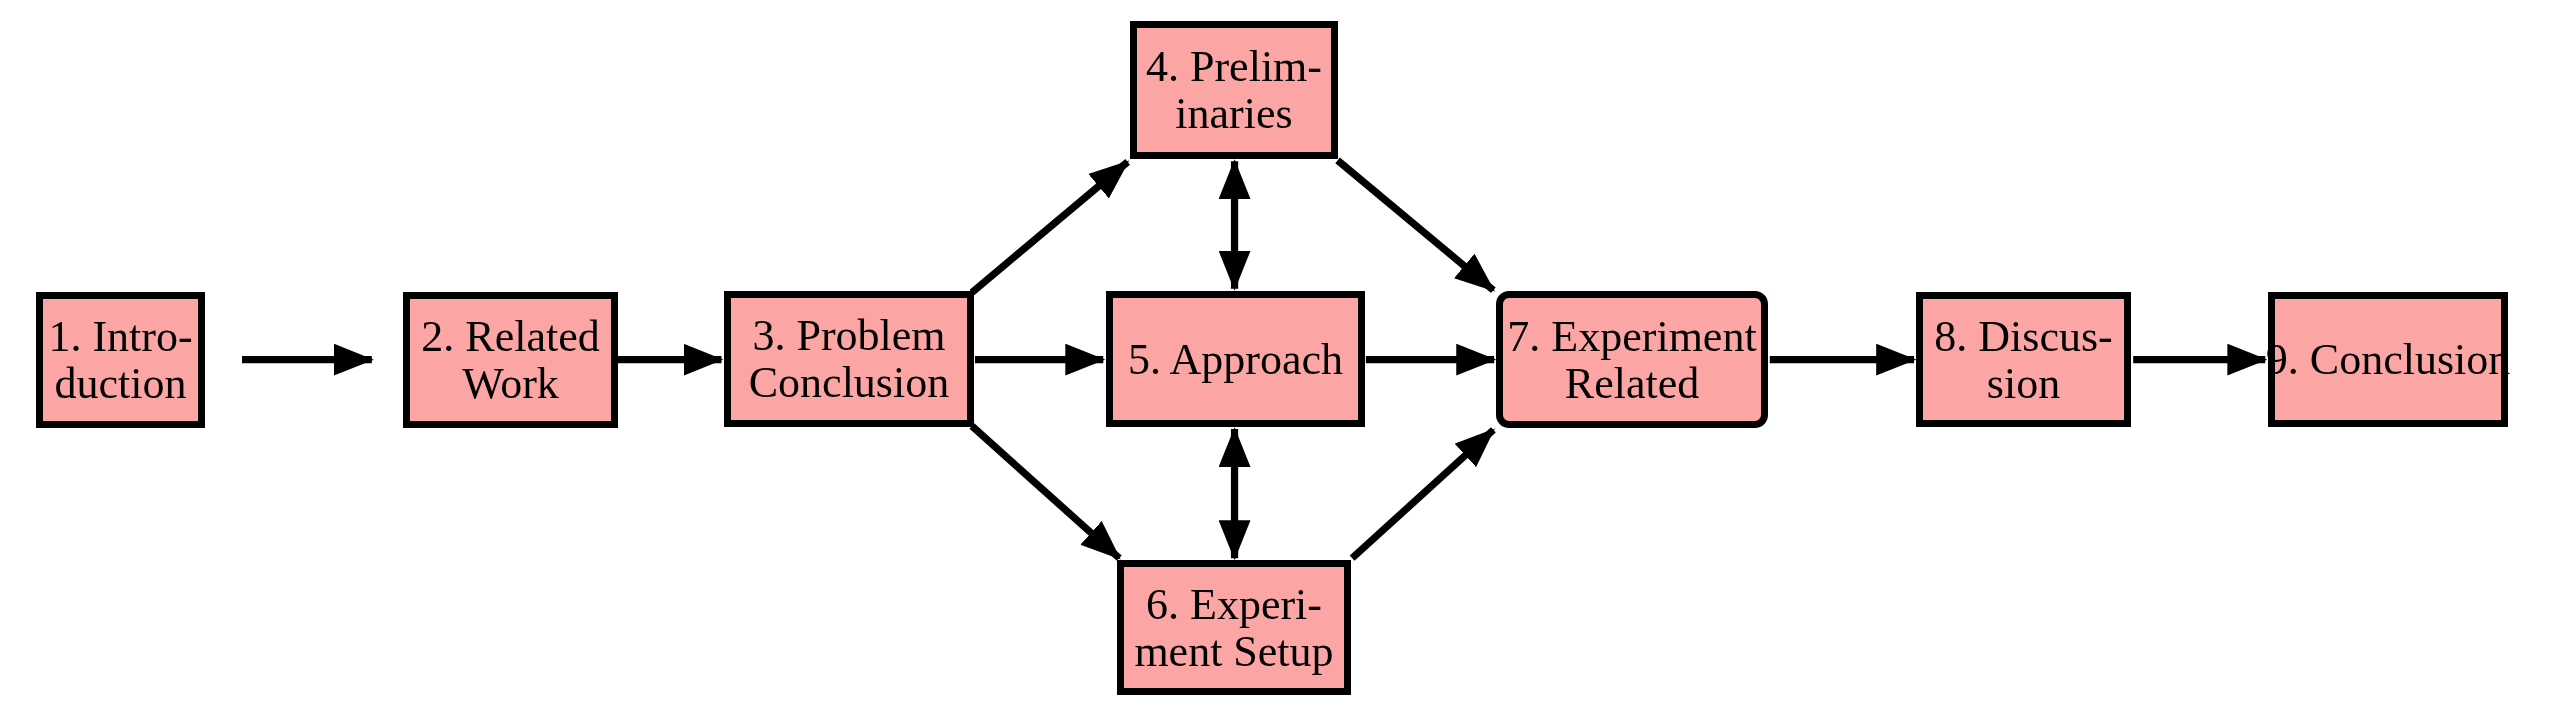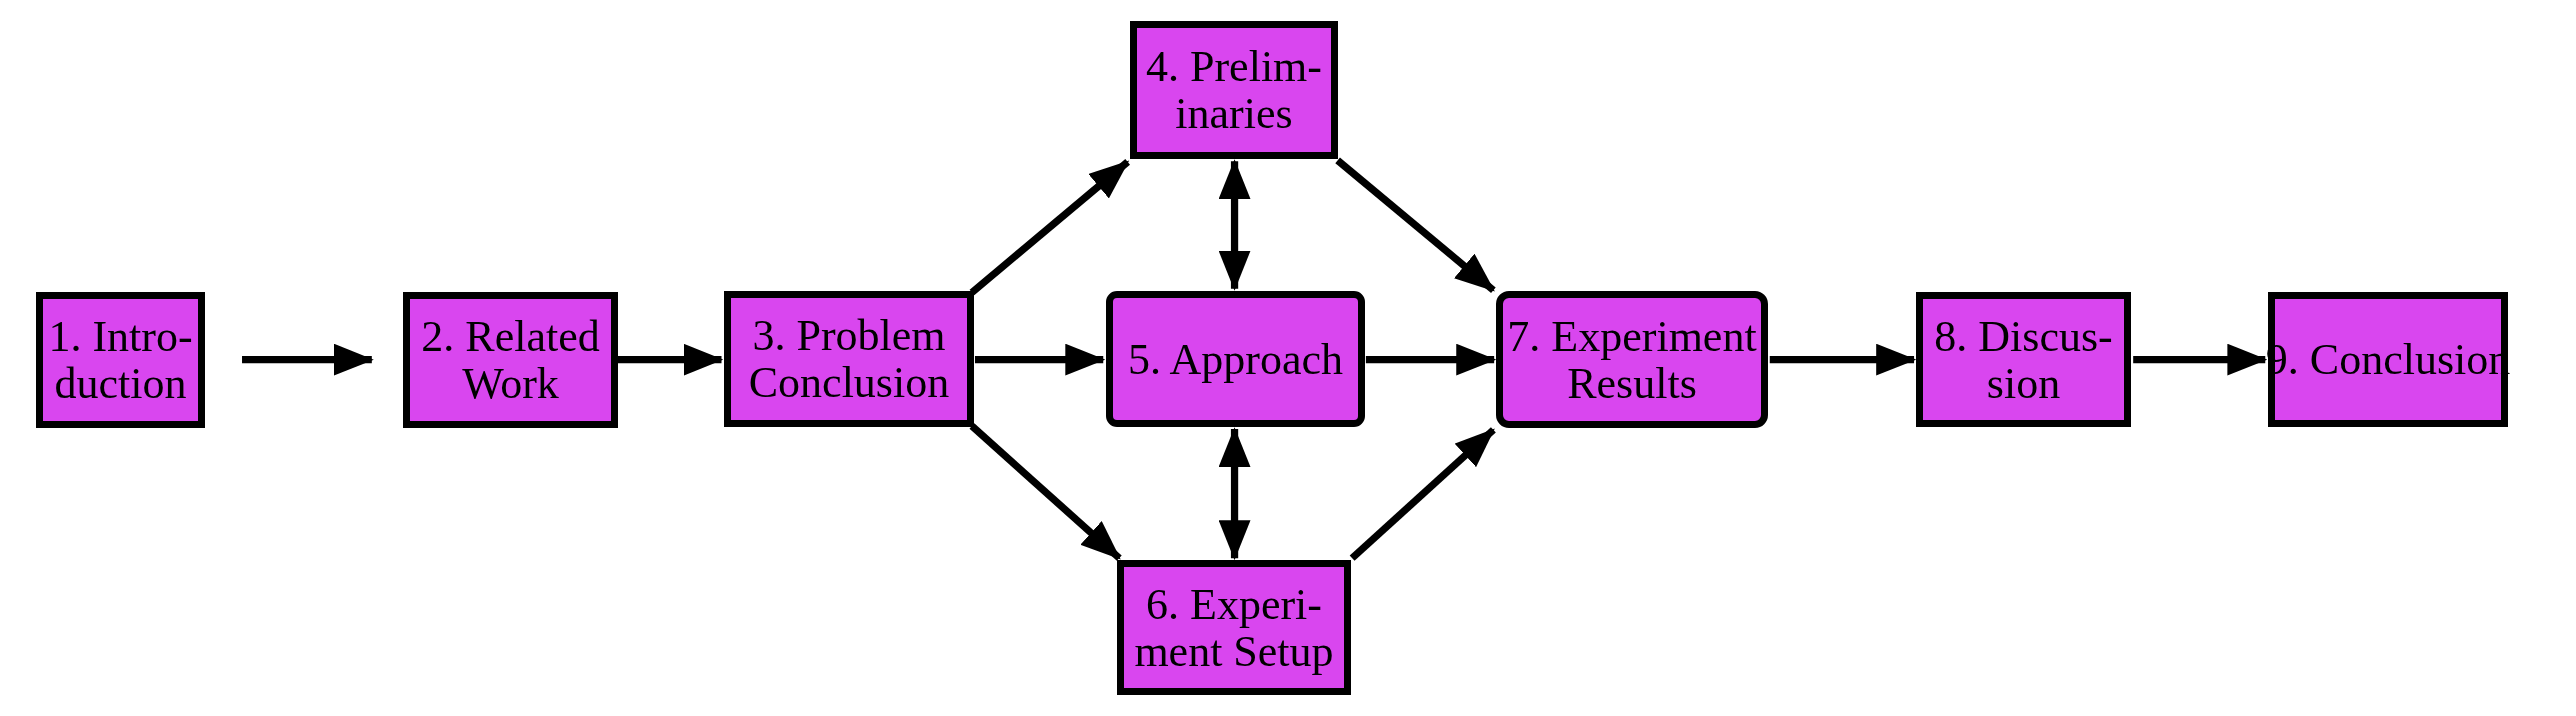--- a/index.html
+++ b/index.html
@@ -20,37 +20,37 @@
     position: absolute;
     left: 0;
     top: 0;
     width: 2576px;
     height: 717px;
   }
   .node {
     position: absolute;
     box-sizing: border-box;
     border: 7.6px solid #000000;
-    background: #d946ef;
+    background: #fca5a5;
     display: flex;
     flex-direction: column;
     justify-content: center;
     align-items: center;
     text-align: center;
     font-size: 44px;
     line-height: 47px;
   }
   .node span { display: block; white-space: nowrap; }
 
   
   .n1 { left: 36px;   top: 292px; width: 169px; height: 136px; }
   .n2 { left: 374px;  top: 292px; width: 215px; height: 136px; margin-left: 29px; }
   .n3 { left: 724px;  top: 291px; width: 250px; height: 136px; }
   .n4 { left: 1130px; top: 20.6px;  width: 208px; height: 138px; }
-  .n5 { left: 1106px; top: 291px; width: 259px; height: 136px; border-radius: 11px; }
+  .n5 { left: 1106px; top: 291px; width: 259px; height: 136px; }
   .n6 { left: 1117px; top: 560px; width: 234px; height: 135px; }
   .n7 { left: 1496px; top: 291px; width: 272px; height: 137px; border-radius: 13px; }
   .n8 { left: 1916px; top: 292px; width: 215px; height: 135px; }
   .n9 { left: 2268px; top: 292px; width: 240px; height: 135px; }
 
   .edge {
     stroke: #000000;
     stroke-width: 9.5;
     fill: none;
   }
@@ -107,21 +107,21 @@
     <span>5. Approach</span>
   </div>
 
   <div class="node n6">
     <span>6. Experi-</span>
     <span>ment Setup</span>
   </div>
 
   <div class="node n7">
     <span>7. Experiment</span>
-    <span>Results</span>
+    <span>Related</span>
   </div>
 
   <div class="node n8">
     <span>8. Discus-</span>
     <span>sion</span>
   </div>
 
   <div class="node n9">
     <span>9. Conclusion</span>
   </div>

